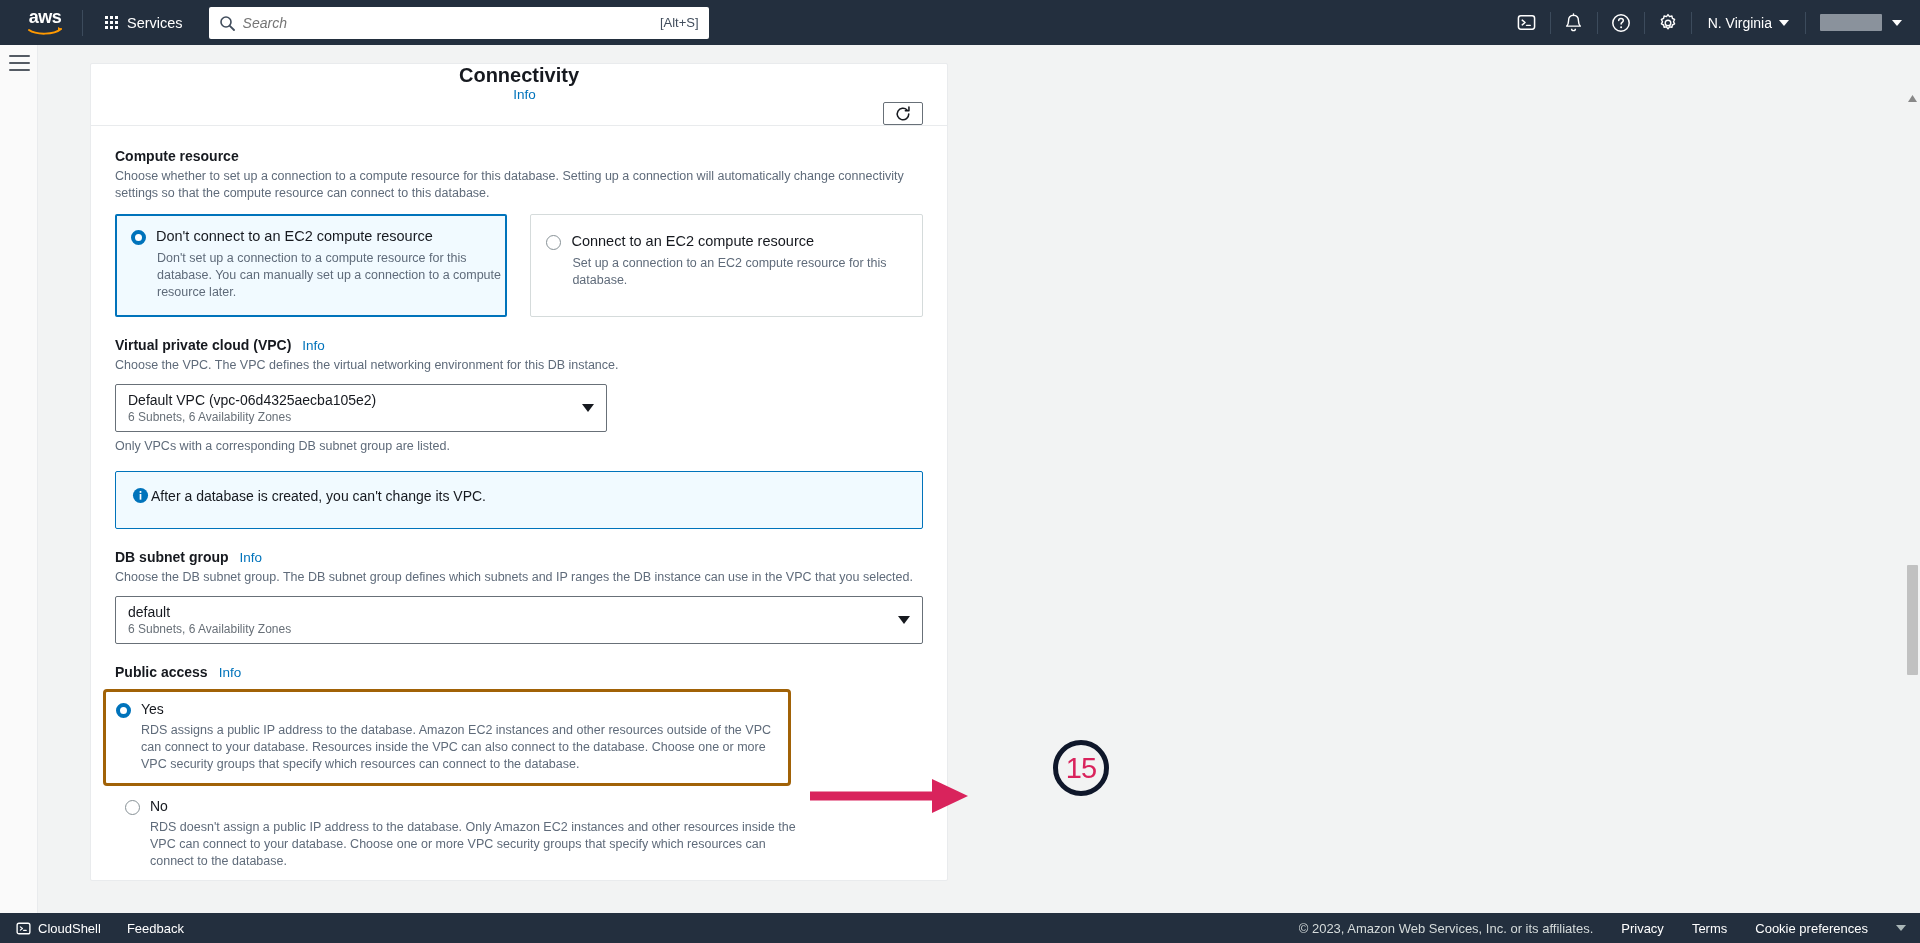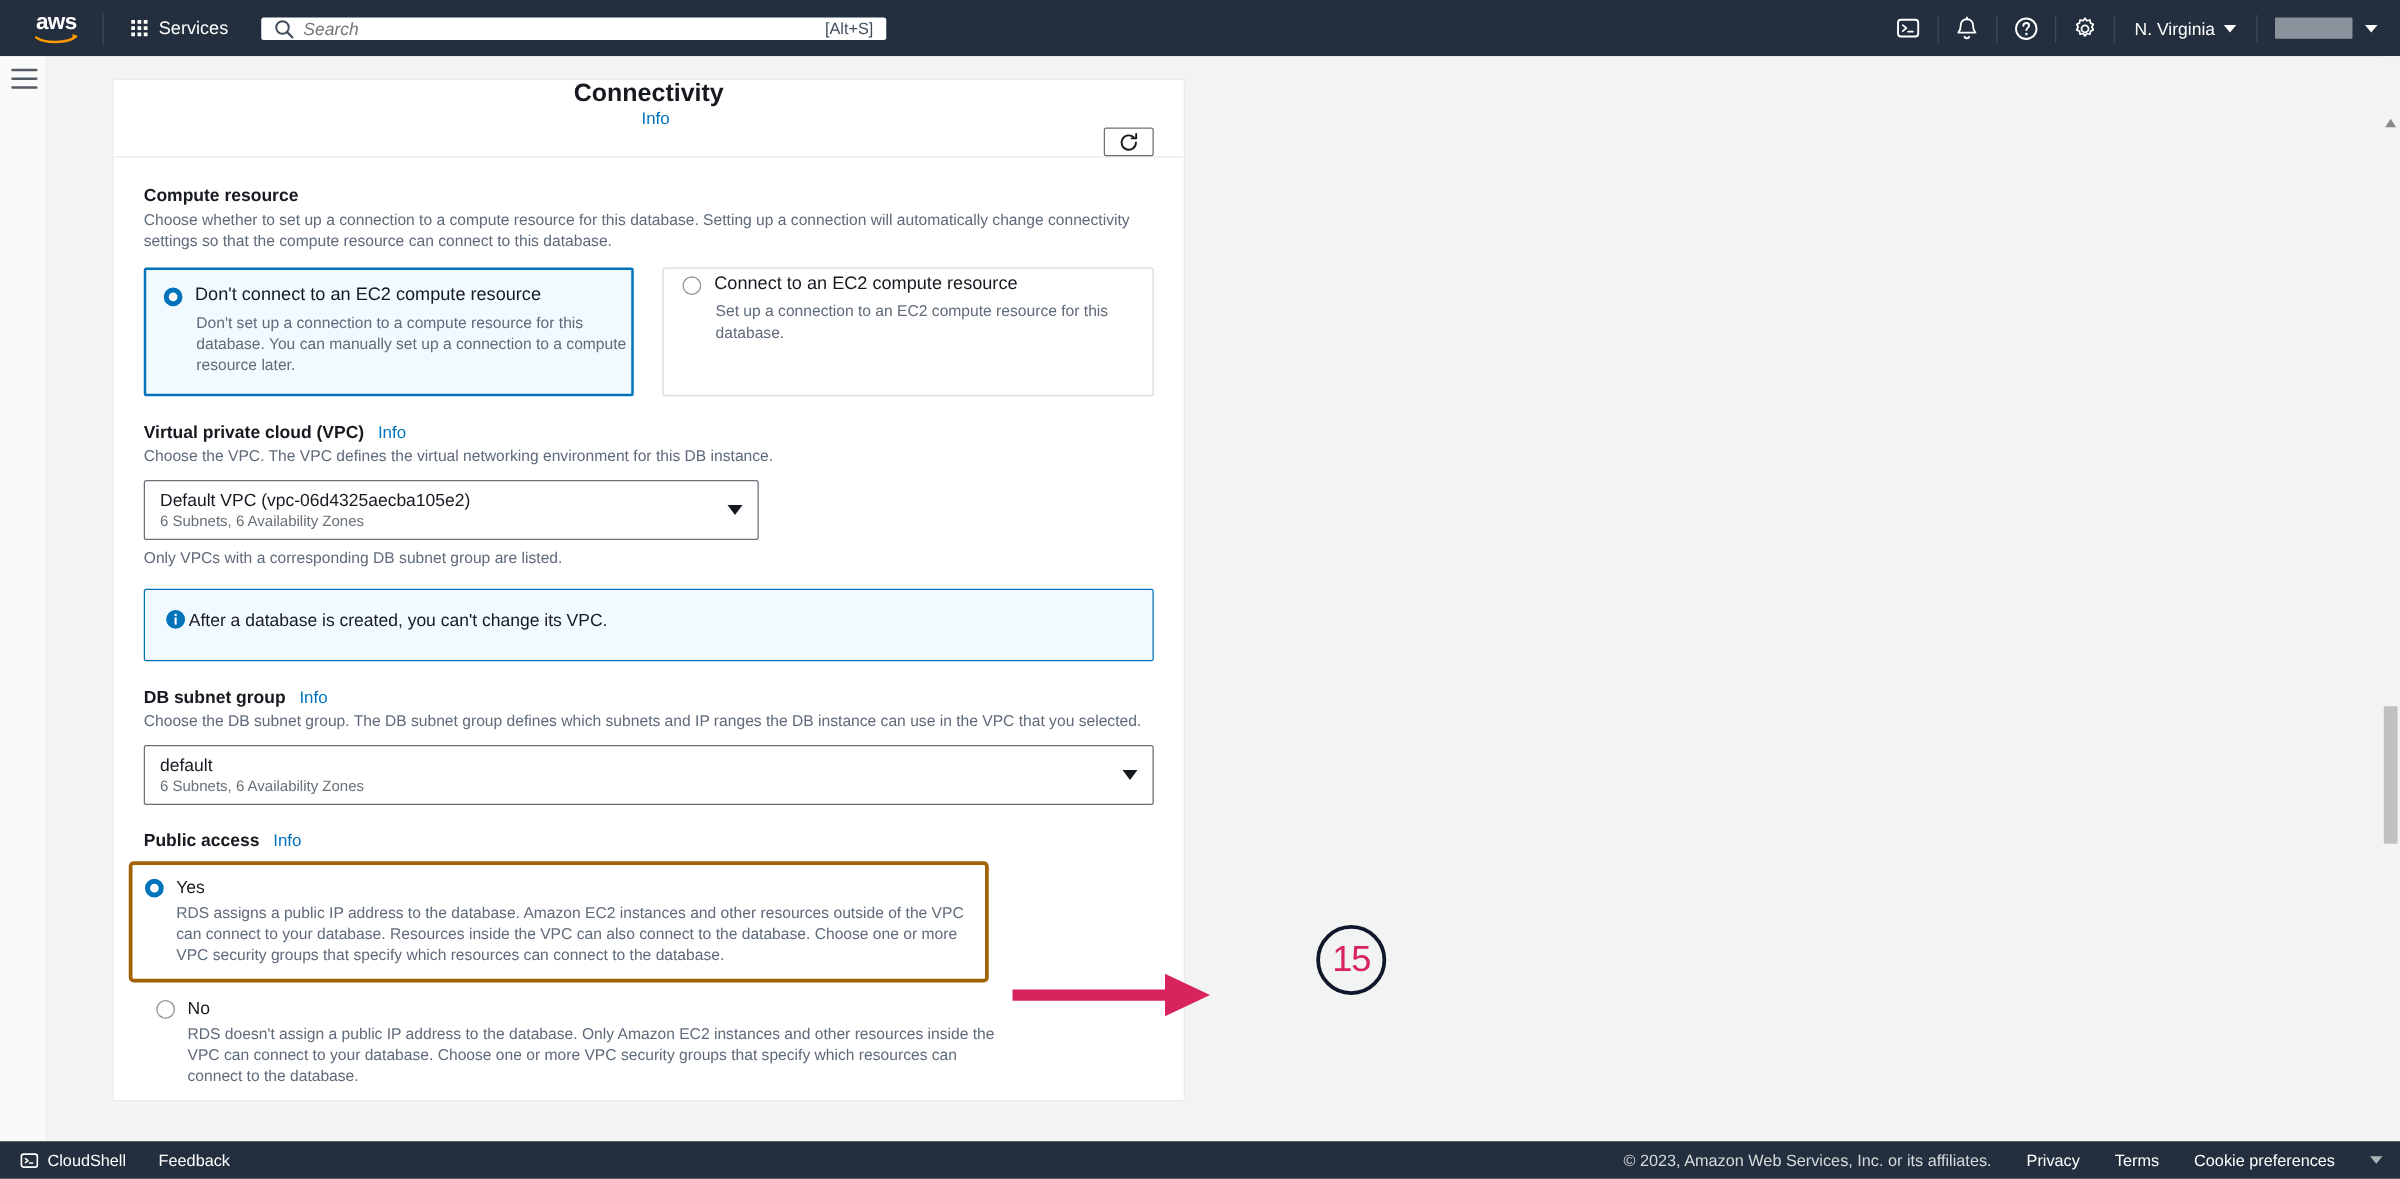--- a/index.html
+++ b/index.html
@@ -20,21 +20,21 @@
   }
   .aws-logo { margin-left: 22px; width: 46px; display:flex; flex-direction:column; align-items:center; }
   .aws-word { font-size: 18px; font-weight: bold; letter-spacing: -0.5px; line-height: 14px; }
   .aws-smile { width: 34px; height: 9px; margin-top: 2px; }
   .nav-div { width: 1px; height: 26px; background: #3c4b5c; margin: 0 14px; }
   .services-btn { display: flex; align-items: center; gap: 9px; padding: 6px 8px; cursor: pointer; }
   .grid-icon { display:grid; grid-template-columns: repeat(3, 3px); grid-template-rows: repeat(3, 3px); gap: 2px; }
   .grid-icon i { background: #fff; width: 3px; height: 3px; display:block; }
   .services-label { font-size: 14.5px; }
   .search-wrap {
-    margin-left: 18px; width: 500px; height: 18px;
+    margin-left: 18px; width: 500px; height: 32px;
     background: #fff; border-radius: 2px;
     display: flex; align-items: center; padding: 0 10px;
   }
   .search-icon { flex: 0 0 auto; margin-right: 8px; }
   .search-input {
     border: none; outline: none; flex: 1;
     font-size: 14px; font-style: italic; color: #5f6b7a;
     font-family: "Liberation Sans", sans-serif; background: transparent;
   }
   .search-kbd { font-size: 13px; color: #414d5c; font-style: normal; }
@@ -84,21 +84,21 @@
   }
   .panel-body { padding: 22px 24px 10px 24px; }
 
   .field-label { font-size: 14px; font-weight: bold; color: #16191f; display: flex; align-items: baseline; }
   .field-label .info-link { font-weight: normal; }
   .field-desc { font-size: 12.5px; color: #5f6b7a; line-height: 17px; margin-top: 4px; max-width: 810px; }
 
   
   .tiles { display: flex; gap: 23px; margin-top: 12px; }
   .tile {
-    width: 397px; padding: 4px 15px 15px 15px;
+    width: 397px; padding: 18px 15px 15px 15px;
     border: 1px solid #d5dbdb; border-radius: 2px; background: #fff; cursor: pointer;
     min-height: 96px;
   }
   .tile.selected { border: 2px solid #0073bb; background: #f1faff; padding: 12px 0 14px 14px; }
   .tile-row { display: flex; gap: 10px; align-items: flex-start; }
   .tile-title { font-size: 14.5px; color: #16191f; }
   .tile-desc { font-size: 12.5px; color: #5f6b7a; line-height: 17px; margin: 5px 0 0 26px; }
 
   .radio { width: 15px; height: 15px; border-radius: 50%; border: 1.5px solid #879196; background: #fff; flex: 0 0 auto; margin-top: 2px; position: relative; }
   .radio.on { border: 4px solid #0073bb; background: #fff; }
@@ -131,21 +131,21 @@
   }
   .pa-row { display: flex; gap: 10px; align-items: flex-start; }
   .pa-title { font-size: 14px; color: #16191f; }
   .pa-desc { font-size: 12.5px; color: #5f6b7a; line-height: 17px; margin: 4px 0 0 25px; max-width: 660px; }
   .pa-no { margin-top: 12px; padding-left: 10px; }
 
   
   .annotation { position: absolute; left: 770px; top: 706px; width: 180px; height: 90px; pointer-events: none; }
   .circle-num {
     position: absolute; left: 1053px; top: 740px;
-    width: 56px; height: 56px; border: 3px solid #0f172a; border-radius: 50%;
+    width: 56px; height: 56px; border: 5px solid #0f172a; border-radius: 50%;
     display: flex; align-items: center; justify-content: center;
     color: #d9235c; font-size: 29px; font-weight: 500; letter-spacing: -1px;
   }
 
   
   .vscroll-track { position: absolute; right: 0; top: 45px; width: 15px; height: 868px; background: #f2f3f3; }
   .vscroll-thumb { position: absolute; right: 2px; top: 520px; width: 11px; height: 110px; background: #c1c1c1; border-radius: 1px; }
   .vscroll-up, .vscroll-down { position: absolute; right: 1px; width: 13px; height: 14px; display:flex; align-items:center; justify-content:center; }
   .vscroll-up { top: 46px; }
 

